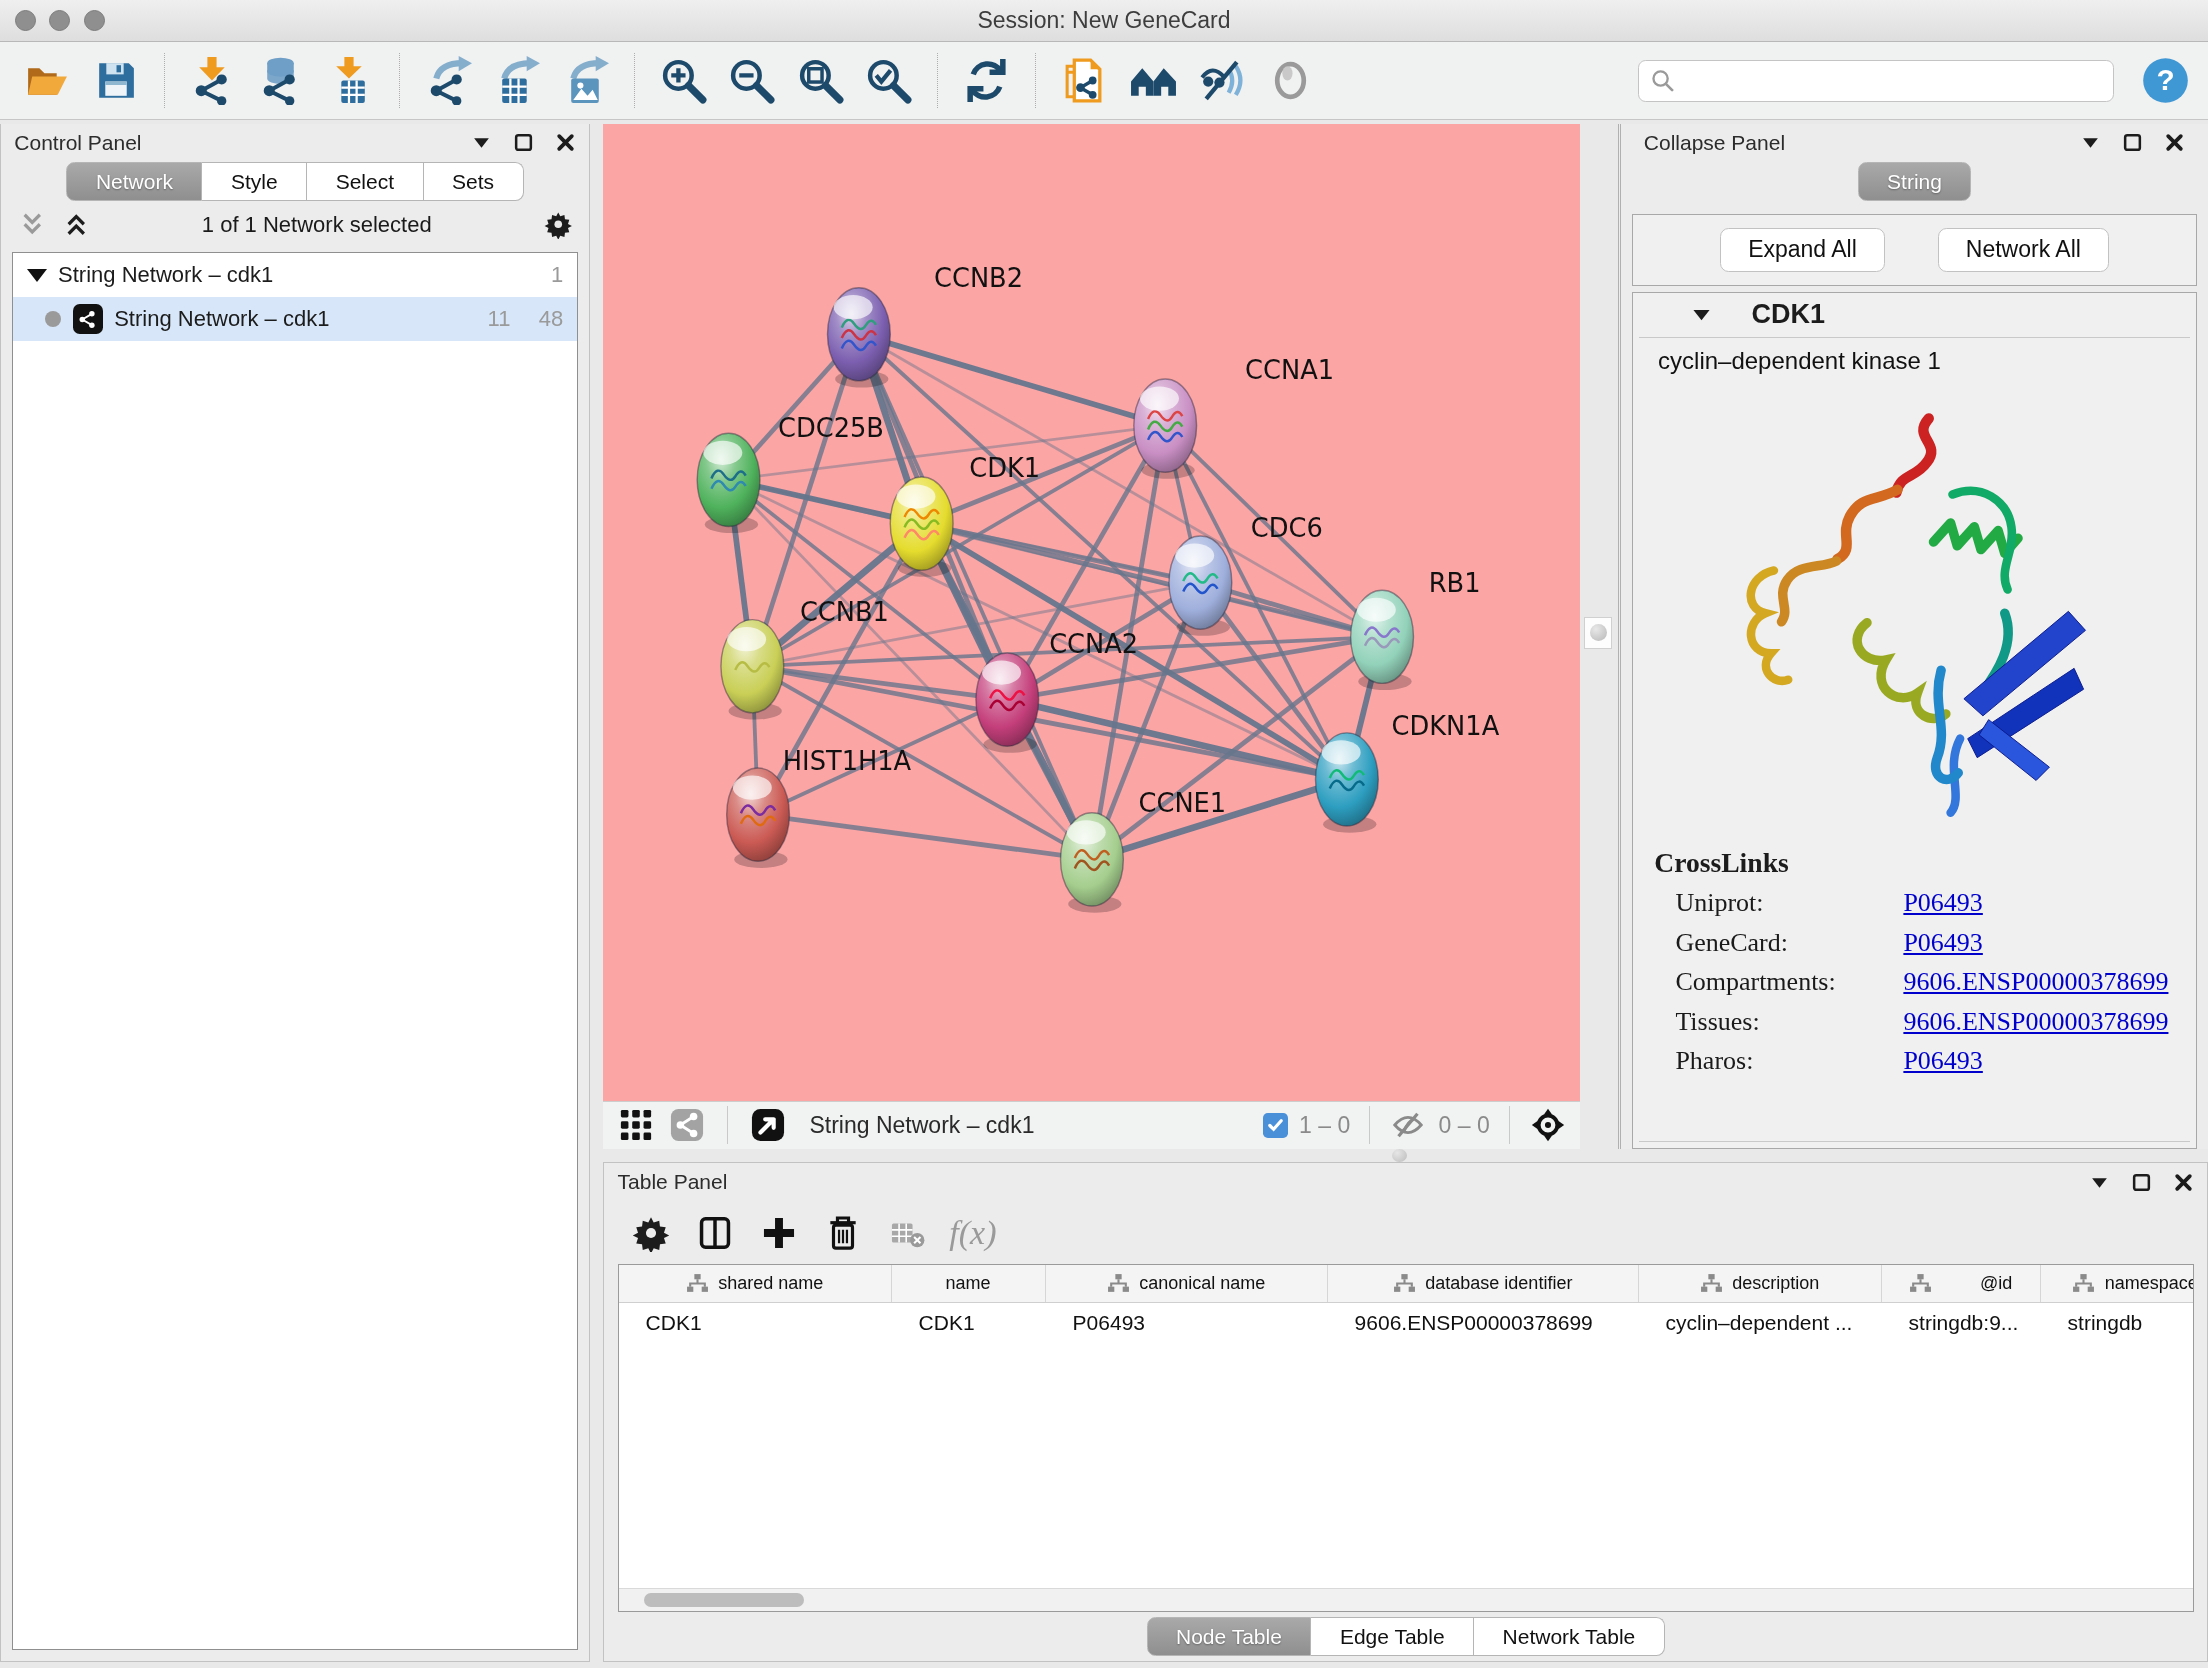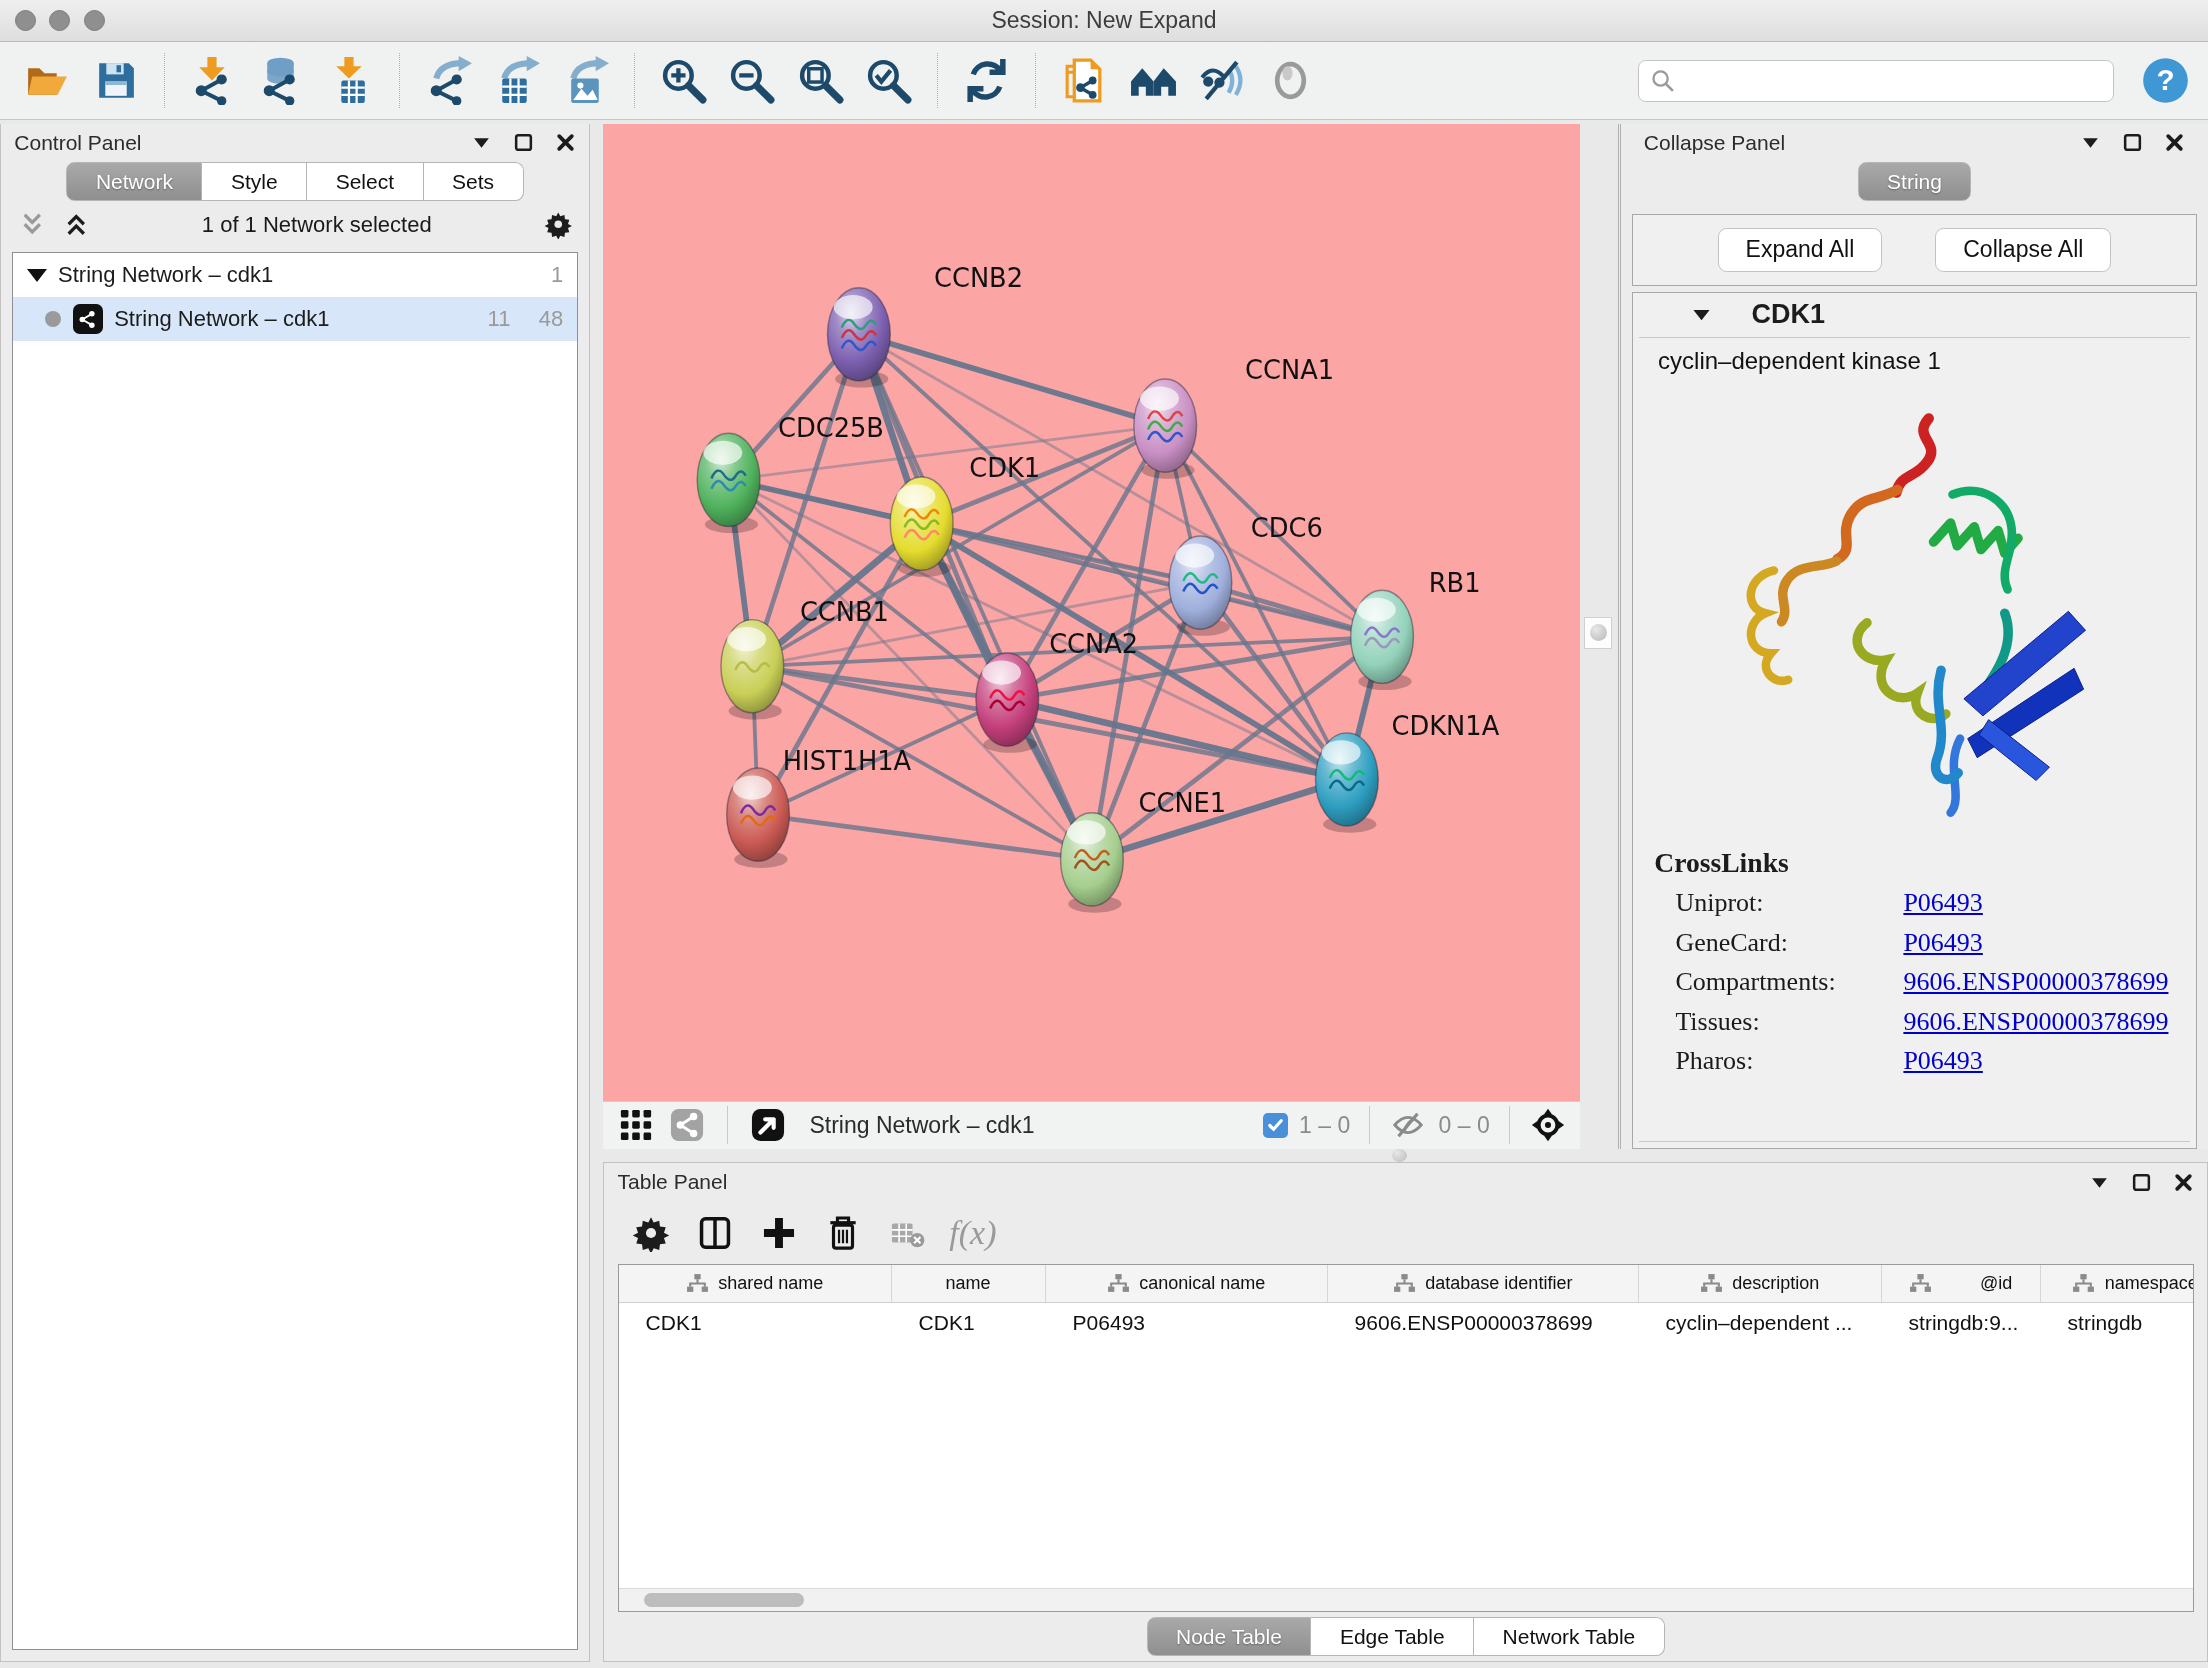--- a/index.html
+++ b/index.html
@@ -132,21 +132,21 @@
 <body>
 
 <div class="window">
 
   <div class="titlebar">
     <div class="traffic">
       <div class="light"></div>
       <div class="light"></div>
       <div class="light"></div>
     </div>
-    <div class="win-title">Session: New Expand</div>
+    <div class="win-title">Session: New GeneCard</div>
   </div>
 
   <div class="toolbar" id="toolbar">
       <span class="tb-btn">
         <svg viewBox="0 0 48 48">
           <path d="M6 12 v26 h28 V17 H22 l-5 -5 H6 z" fill="#b06a1a"></path>
           <path d="M10 20 h34 l-9 18 H6 z" fill="#f2a93c"></path>
         </svg>
       </span>
       <span class="tb-btn">
@@ -677,21 +677,21 @@
                 </svg>
             </span>
           </div>
           <div class="tabs-row">
             <div class="seg">
               <div class="tab active" style="border-radius:8.6px;">String</div>
             </div>
           </div>
           <div class="rp-box rp-buttons">
             <button class="rp-btn">Expand All</button>
-            <button class="rp-btn">Collapse All</button>
+            <button class="rp-btn">Network All</button>
           </div>
           <div class="rp-box rp-section">
             <div class="rp-sec-header">
               <svg viewBox="0 0 20 20" width="23" height="23">
                   <path d="M3 6 h14 l-7 9 z" fill="#1c1c1c"></path>
                 </svg>
               <span>CDK1</span>
             </div>
             <div class="rp-sec-body">
               <div class="rp-desc">cyclin–dependent kinase 1</div>

